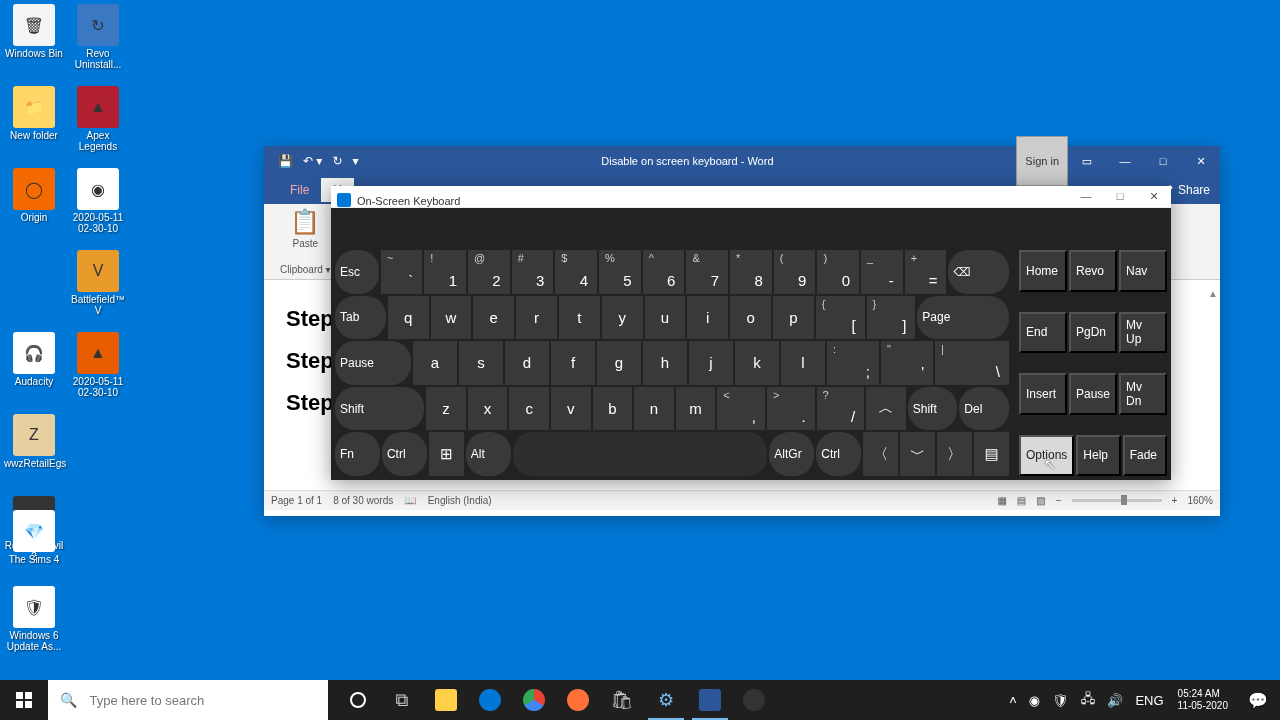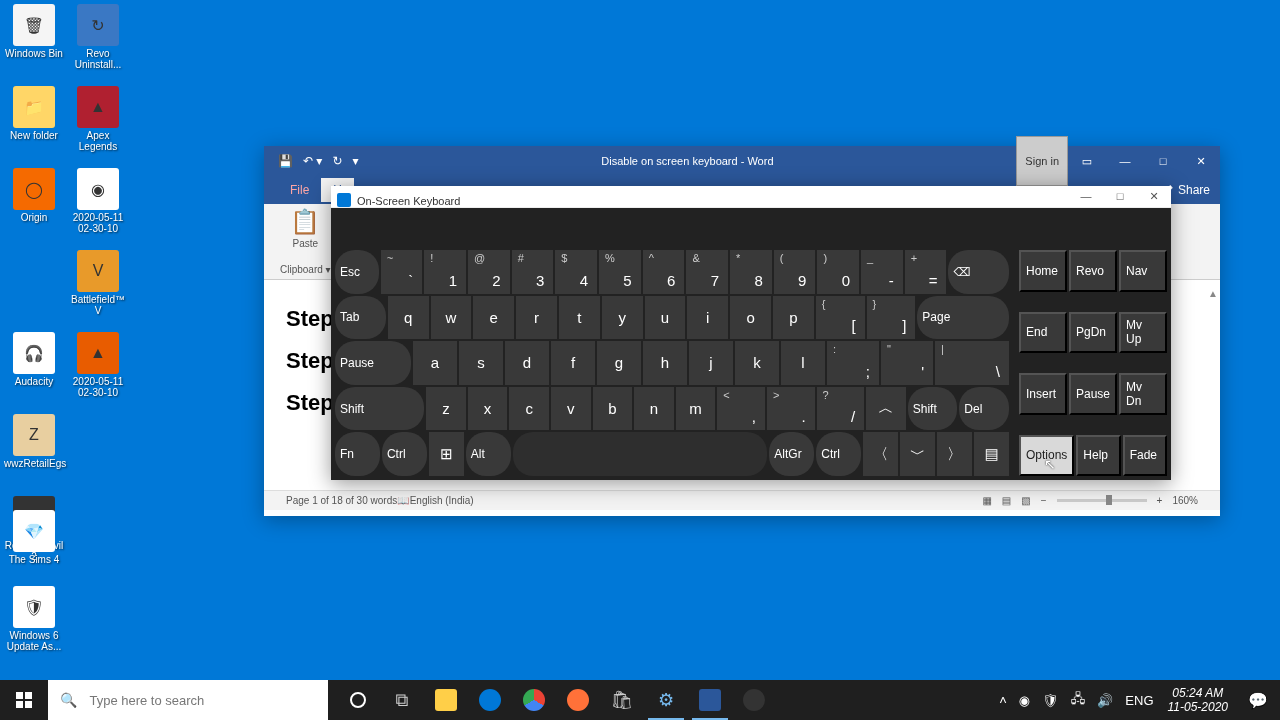--- a/index.html
+++ b/index.html
@@ -22,21 +22,21 @@
 .word-title .sign-in { background:#ccc; color:#333; padding:18px 8px; font-size:11px; border:1px solid #999;}
 .word-ribbon { height: 28px; background: #2b579a; display: flex; align-items: center; padding-left: 14px; }
 .word-ribbon .tab { color: #fca5a5; font-size: 12px; padding: 5px 12px; cursor:pointer;}
 .word-ribbon .tab.active { background: #f3f3f3; color: #2b579a; }
 .word-ribbon .share { margin-left:auto; color:white; font-size:12px; padding-right:10px;}
 .word-ribbon-panel { height: 76px; background: #f3f3f3; border-bottom: 1px solid #ccc; display:flex; align-items:flex-end; padding:4px 8px; font-size:10px; color:#555;}
 .clipboard-group { text-align:center; border-right:1px solid #ddd; padding:0 8px; height:100%; display:flex; flex-direction:column; justify-content:space-between;}
 .clipboard-group .paste-ico{ font-size:24px; color:#d9a441; margin-bottom:2px;}
 .word-body { background: white; height: 210px; padding: 18px 0 0 22px; font-size: 22px; font-weight: bold; font-family: Calibri, sans-serif; line-height: 1.9; position:relative;}
 .word-body .scroll{ position:absolute; right:2px; top:4px; color:#888; font-size:10px;}
-.word-status { height: 20px; background: #f3f3f3; border-top: 1px solid #ddd; display: flex; align-items: center; font-size: 10px; color: #555; padding: 0 22px; gap: 0; }
+.word-status { height: 20px; background: #f3f3f3; border-top: 1px solid #ddd; display: flex; align-items: center; font-size: 10px; color: #555; padding: 0 7px; gap: 11px; }
 .word-status .right { margin-left: auto; display: flex; align-items: center; gap: 10px; }
 .word-status .zoom-slider { width: 90px; height: 3px; background: #ccc; position: relative; }
 .word-status .zoom-slider::after { content: ''; position: absolute; width: 6px; height: 10px; background: #888; top: -4px; left: 55%; }
 
 
 .osk-window { position: absolute; left: 331px; top: 186px; width: 840px; height: 294px; background: #fff; box-shadow: 0 4px 20px rgba(0,0,0,0.4); }
 .osk-title { height: 22px; background: #fff; display: flex; align-items: flex-end; font-size: 11px; color: #333; padding-left: 6px; border-bottom:1px solid #eee;}
 .osk-title .ico { width: 14px; height: 14px; background: #0078d7; margin-right: 6px; border-radius:2px;}
 .osk-title .controls { margin-left: auto; display: flex; }
 .osk-title .controls .b { width: 34px; height: 22px; display: flex; align-items: center; justify-content: center; color: #555; font-size: 11px; cursor:pointer;}
@@ -65,21 +65,21 @@
 .start-btn { width: 48px; height: 40px; display: flex; align-items: center; justify-content: center; color: white; cursor:pointer;}
 .start-btn svg { width: 16px; height: 16px; fill: white; }
 .search-box { width: 280px; height: 40px; background: #fff; display: flex; align-items: center; padding: 0 12px; color: #777; font-size: 13px; gap: 12px; }
 .search-box .si { font-size: 14px; color:#333;}
 .task-icons { display: flex; height: 40px; margin-left: 8px; }
 .task-icons .ti { width: 44px; height: 40px; display: flex; align-items: center; justify-content: center; font-size: 18px; cursor:pointer; position:relative;}
 .task-icons .ti .dot{ width:22px; height:22px; border-radius:3px;}
 .task-icons .ti.active::after{ content:''; position:absolute; bottom:0; left:4px; right:4px; height:2px; background:#76b9ed;}
 .tray { margin-left: auto; display: flex; align-items: center; height: 40px; color: white; font-size: 11px; }
 .tray .ti { padding: 0 6px; cursor:pointer; font-size:13px;}
-.tray .clock { text-align: center; padding: 0 8px; line-height: 1.2; font-size: 12px; font-style: italic; }
+.tray .clock { text-align: left; padding: 0 8px; line-height: 1.2; font-size: 10px; }
 .tray .notif { width: 44px; display: flex; align-items: center; justify-content: center; font-size: 16px; }
 </style>
 </head>
 <body>
 
 <div class="desktop">
 <div class="desktop-icon" style="left: 4px; top: 4px;">
       <div class="ico" style="background:#f5f5f5;color:#333;font-size:16px;">🗑</div>
       <div class="lbl">Windows Bin</div>
     </div>

